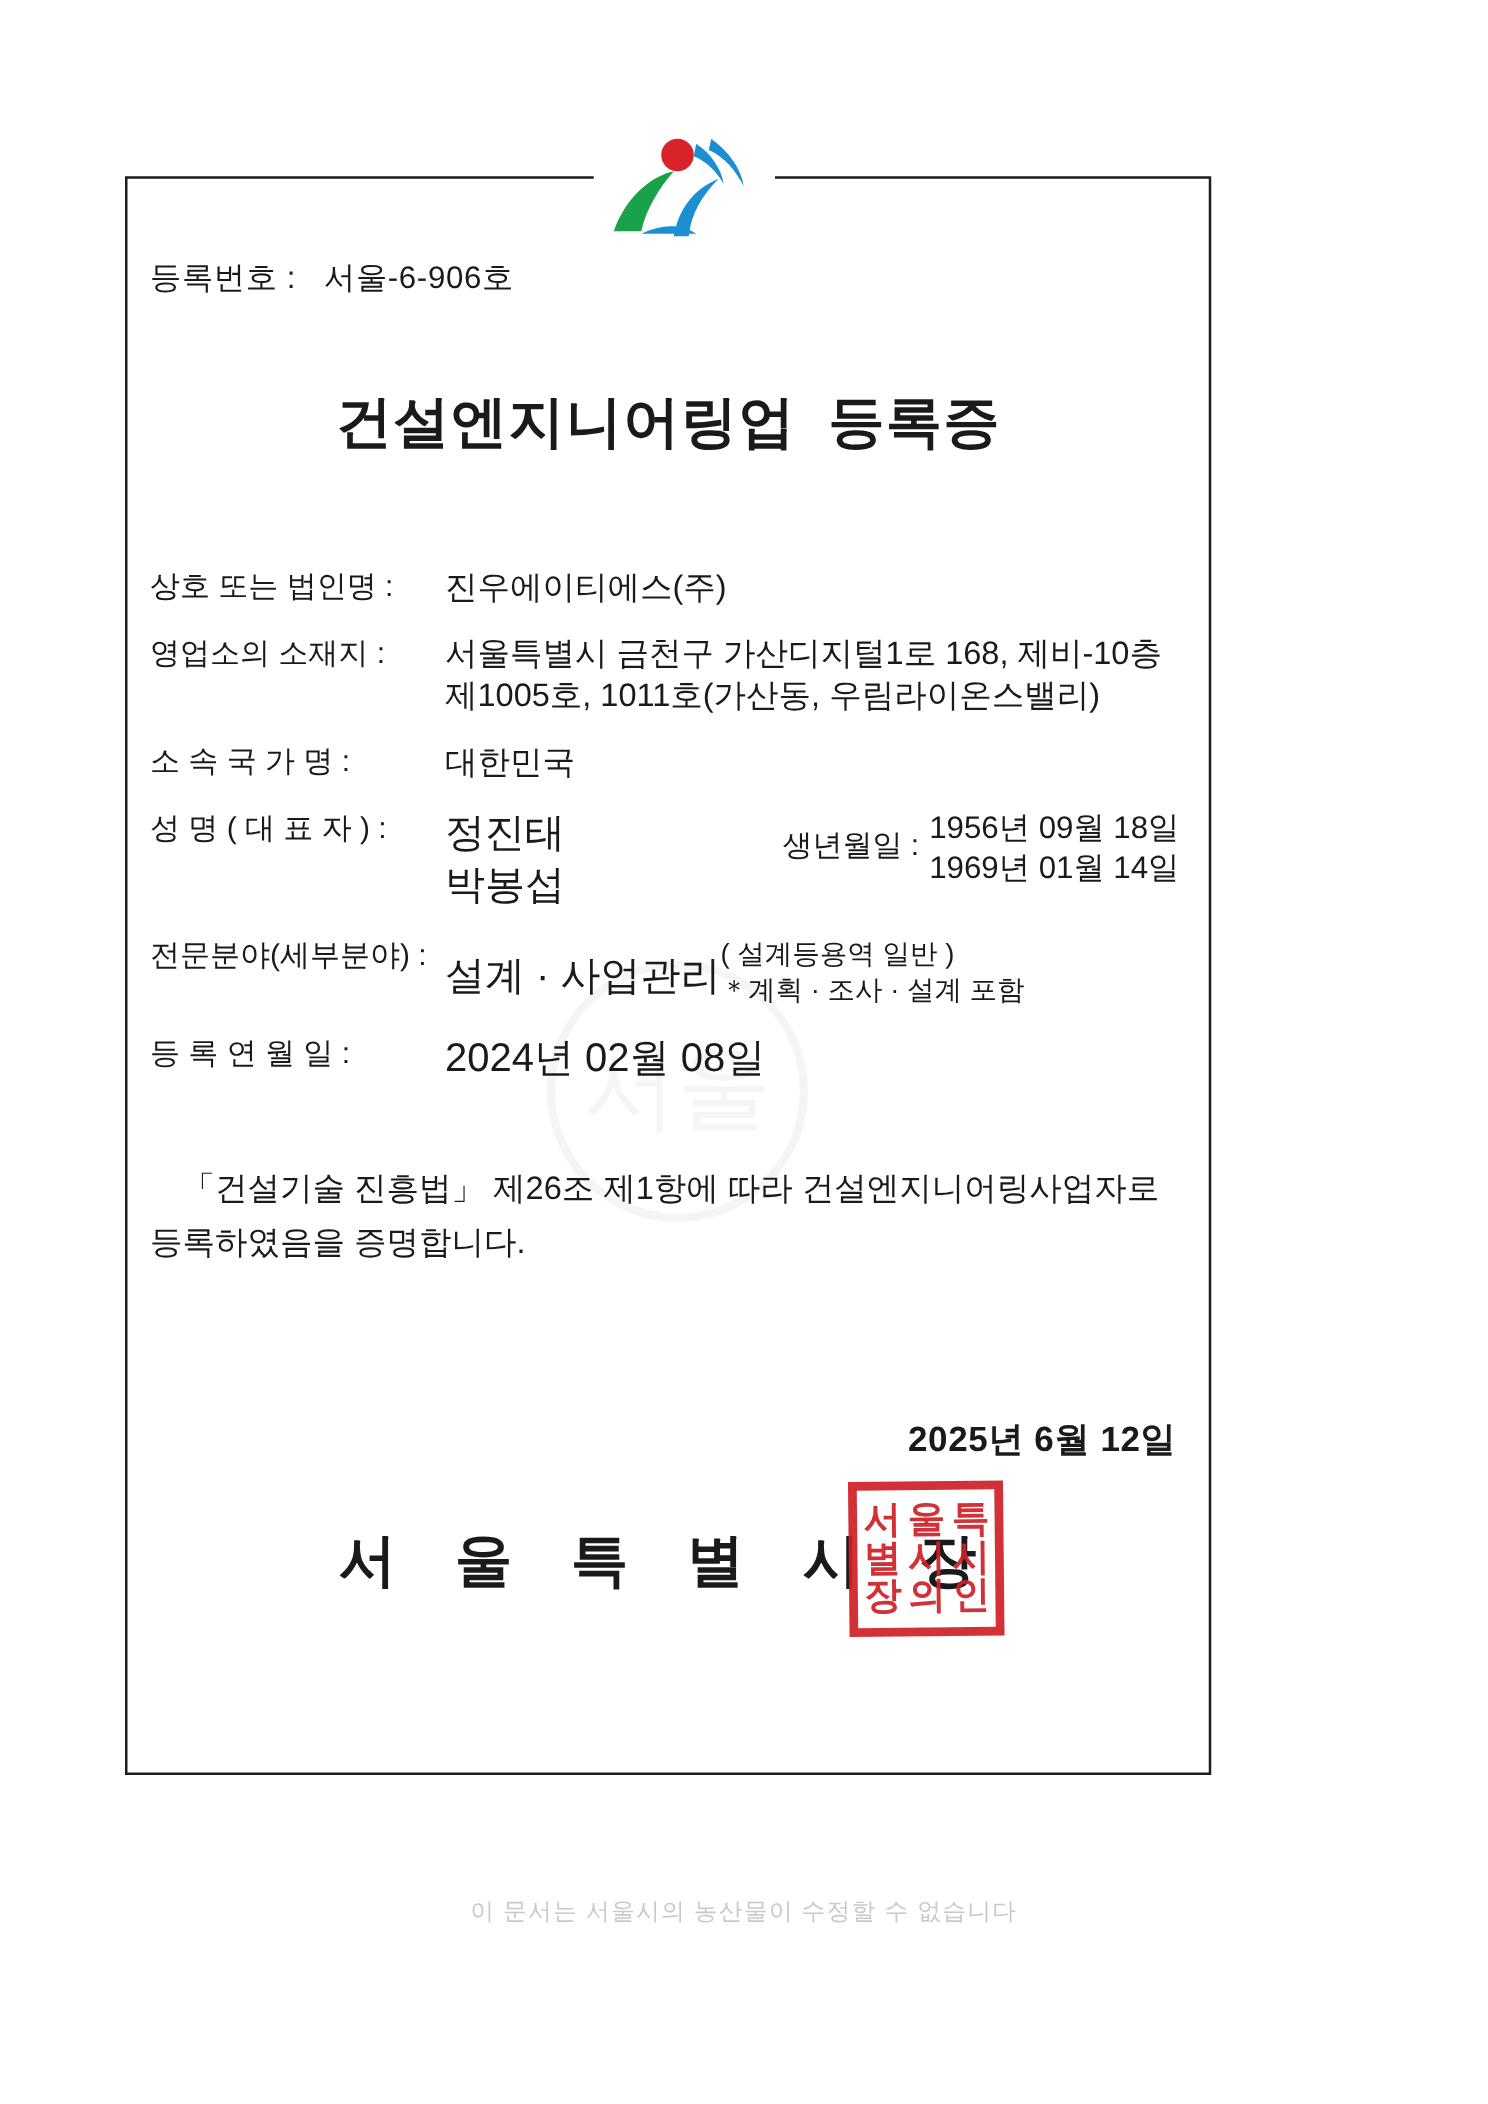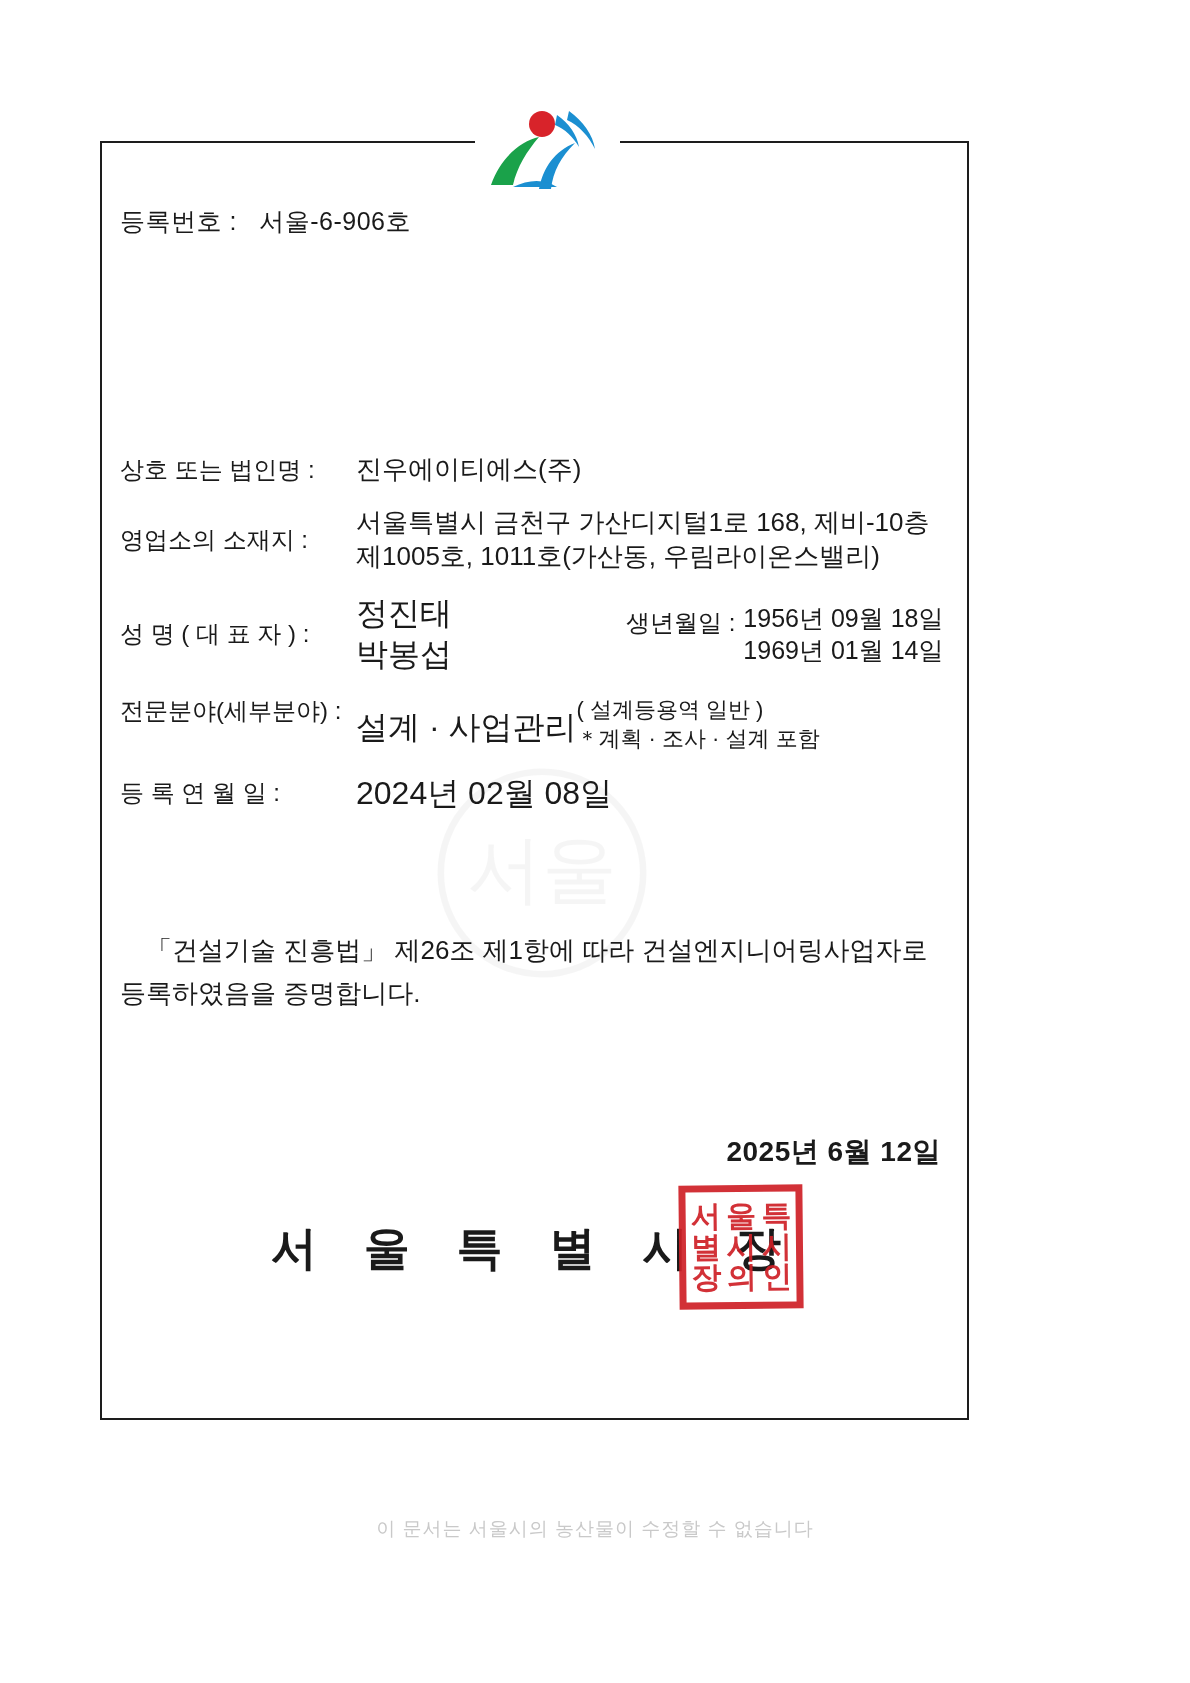--- a/index.html
+++ b/index.html
@@ -68,21 +68,21 @@
   
   .fields {
     position: absolute;
     left: 18px;
     top: 310px;
     width: 833px;
   }
   .row {
     position: relative;
     display: flex;
-    align-items: center;
+    align-items: flex-start;
     margin-bottom: 20px;
   }
   .label {
     width: 236px;
     flex: 0 0 236px;
     font-size: 24px;
     white-space: nowrap;
     letter-spacing: 0px;
   }
   .value {
@@ -209,34 +209,41 @@
       <circle cx="50" cy="50" r="46" fill="none" stroke="#555" stroke-width="3"></circle>
       <text x="50" y="60" font-size="34" text-anchor="middle" fill="#555">서울</text>
     </svg>
   </div>
 
   <div class="reg-no">
     <span>등록번호 :</span>
     &nbsp;&nbsp;<span>서울-6-906호</span>
   </div>
 
+  <div class="title">
+    <span>건설엔지니어링업</span><span class="gap"></span><span>등록증</span>
+  </div>
 
   <div class="fields">
 
     <div class="row">
       <div class="label">상호 또는 법인명 :</div>
       <div class="value big">진우에이티에스(주)</div>
     </div>
 
     <div class="row">
       <div class="label">영업소의 소재지 :</div>
       <div class="value big">서울특별시 금천구 가산디지털1로 168, 제비-10층
 제1005호, 1011호(가산동, 우림라이온스밸리)</div>
     </div>
 
+    <div class="row">
+      <div class="label">소 속  국 가 명 :</div>
+      <div class="value big">대한민국</div>
+    </div>
 
     <div class="row row-name">
       <div class="label">성 명 ( 대 표 자 ) :</div>
       <div class="value">정진태
 박봉섭</div>
       <div class="dob-label">생년월일 :</div>
       <div class="dob-value">1956년 09월 18일
 1969년 01월 14일</div>
     </div>
 

